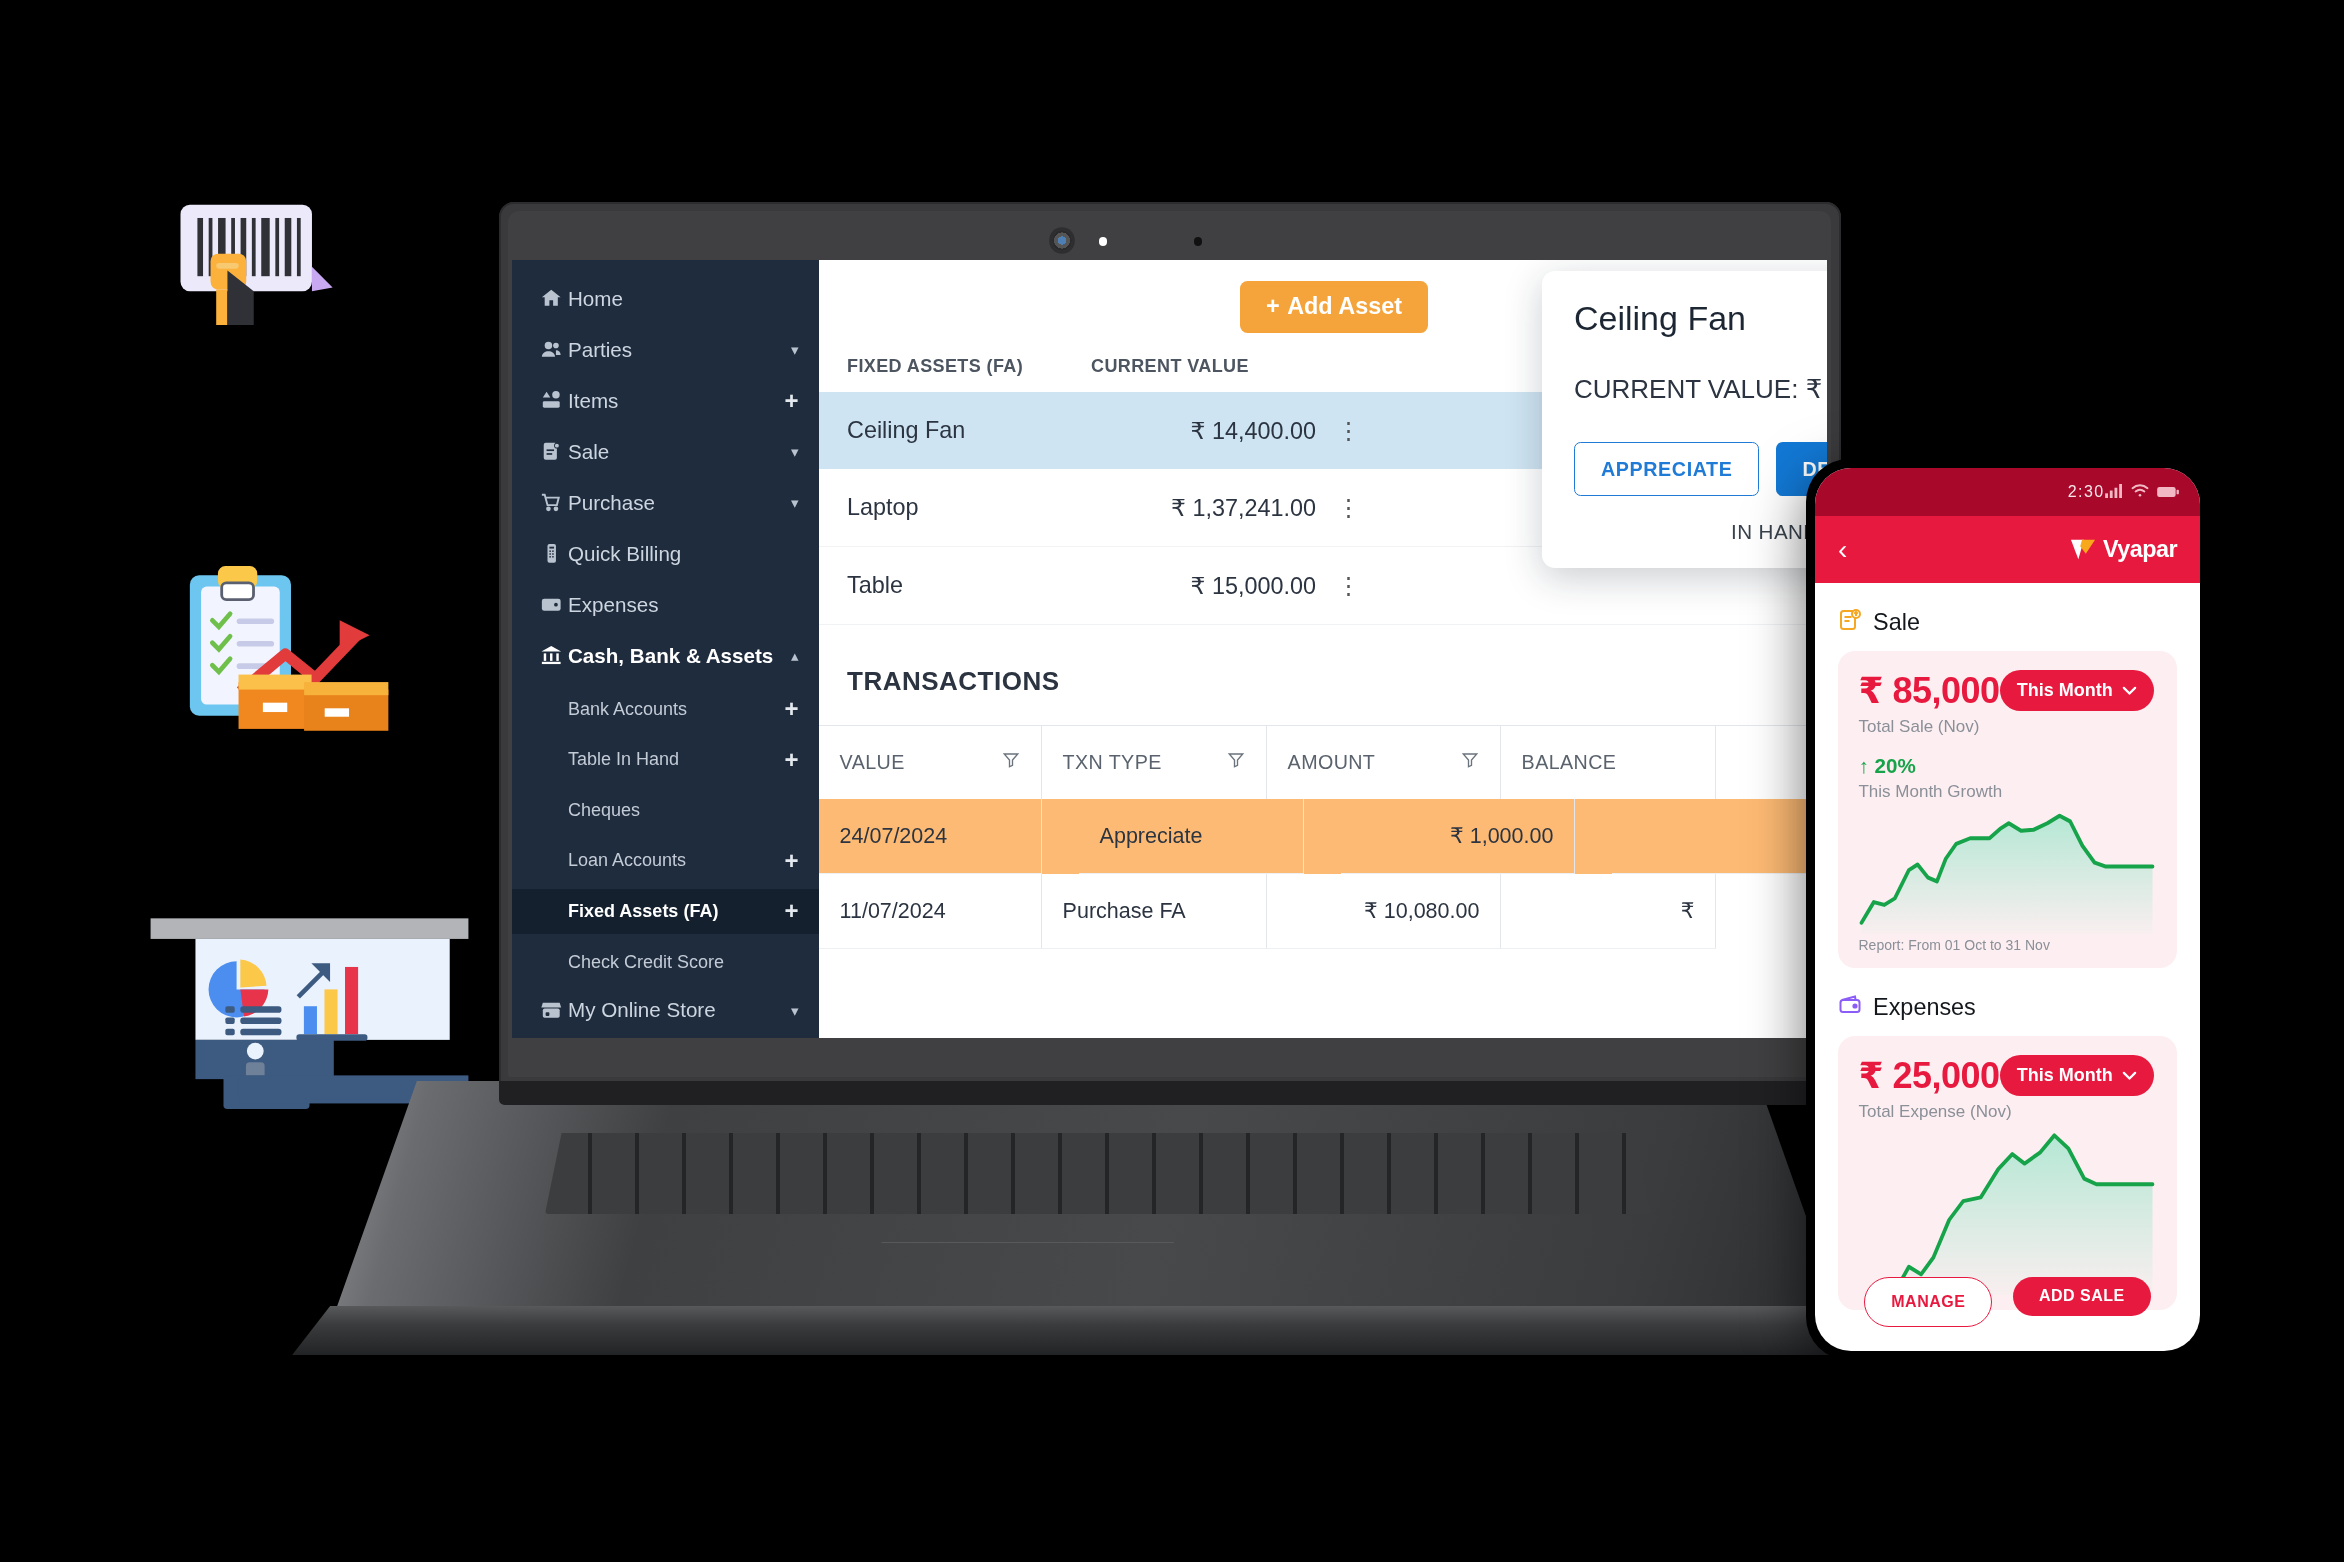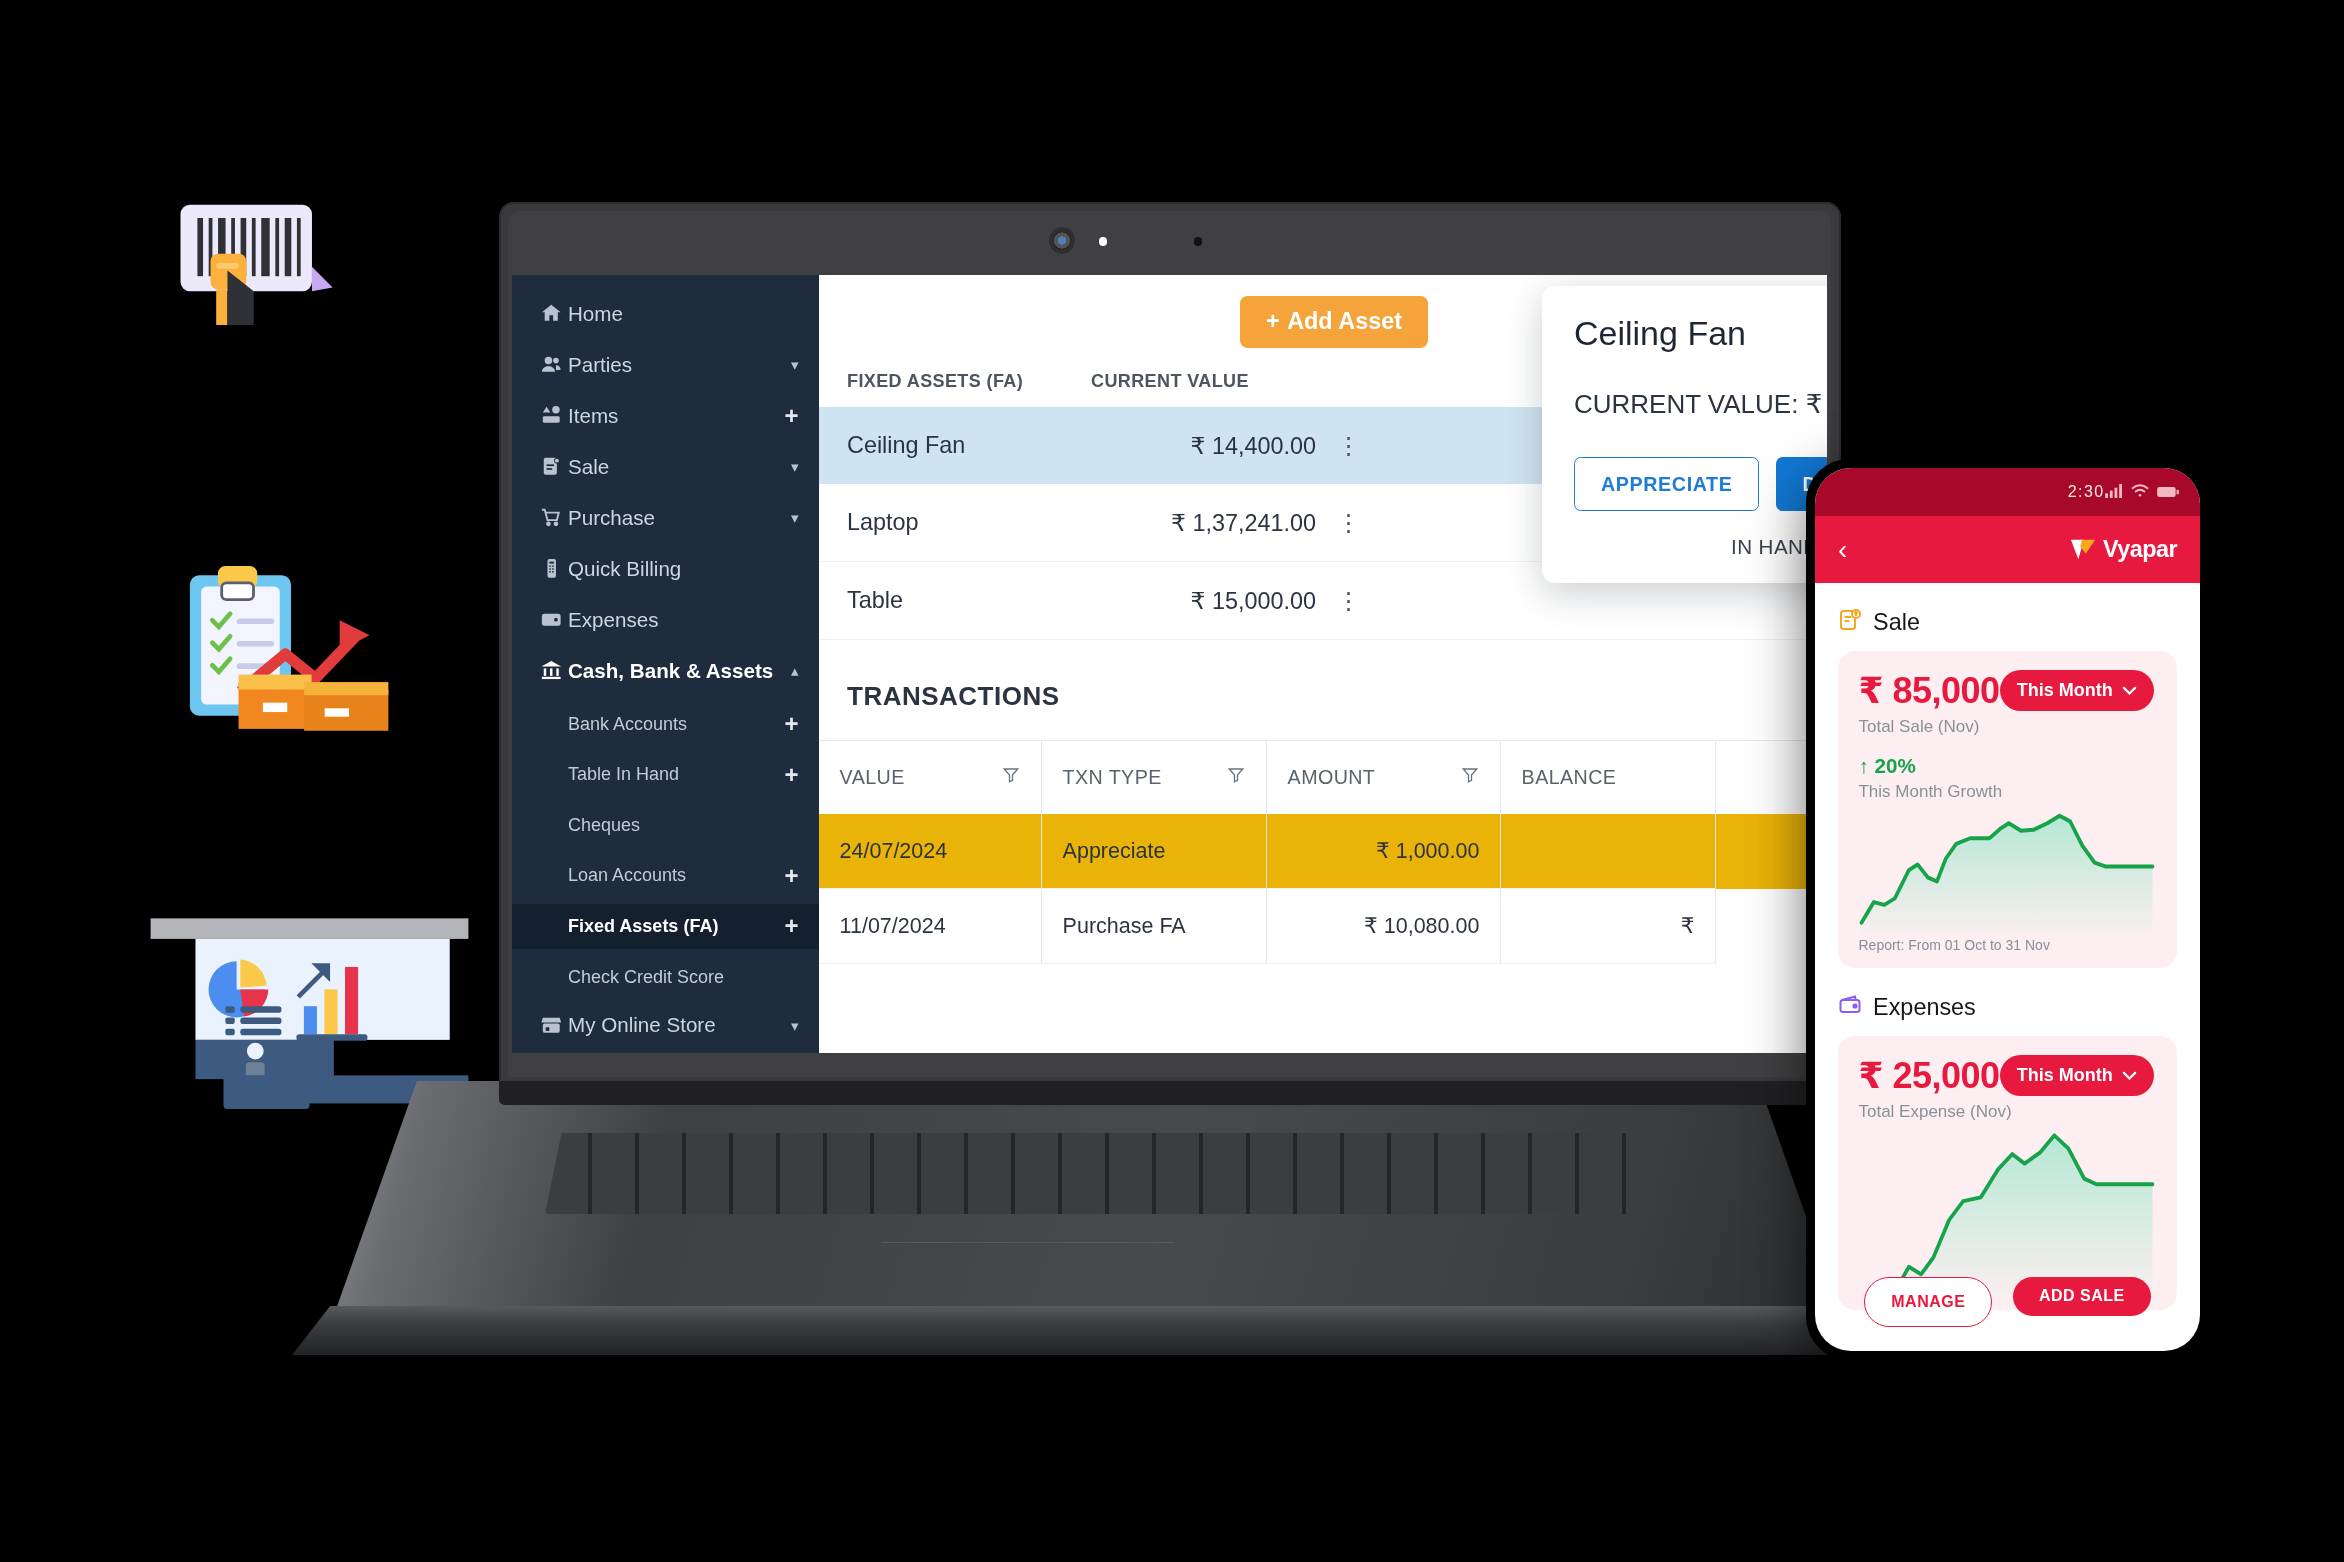--- a/index.html
+++ b/index.html
@@ -19,21 +19,21 @@
        box-shadow:0 0 0 1.9px #2c2c2e inset;}
   .lid-inner{position:absolute;left:174px;top:9.4px;width:1323px;height:866px;
        background:#404042;border-radius:11.2px 11.2px 2.8px 2.8px;}
   .bezel-top{position:absolute;left:0;top:0;width:100%;height:60px;}
   .cam{position:absolute;left:50%;top:19px;width:20.6px;height:20.6px;margin-left:-118px;
        border-radius:50%;background:radial-gradient(circle at 50% 50%,#4d7fb5 0 28%,#555 29% 55%,#2a2a2c 56% 100%);
        box-shadow:0 0 0 2.8px #2e2e30;}
   .led-w{position:absolute;left:50%;top:26px;margin-left:-71px;width:8.4px;height:8.4px;border-radius:50%;background:#fff;}
   .led-b{position:absolute;left:50%;top:26px;margin-left:+24px;width:8.4px;height:8.4px;border-radius:50%;background:#111;}
 
-  .screen{position:absolute;left:178px;top:73px;width:1315px;height:778px;
+  .screen{position:absolute;left:178px;top:58px;width:1315px;height:778px;
           background:#fff;overflow:hidden;}
 
   
   .sidebar{position:absolute;left:0;top:0;width:307px;height:100%;background:#1f2c3d;}
   .nav{padding-top:13px;}
   .nav-item{display:flex;align-items:center;height:51px;padding:0 20.6px 0 28px;color:#cdd6e0;
             font-size:20.6px;box-sizing:border-box;white-space:nowrap;}
   .nav-item .ico{width:28px;display:inline-flex;align-items:center;justify-content:flex-start;
                  color:#b9c3cf;flex:0 0 28px;}
   .nav-item .lbl{flex:1;}
@@ -62,21 +62,21 @@
   .arow .c2{width:225px;font-size:23.4px;color:#2b3440;text-align:right;}
   .arow .c3{width:66px;text-align:center;color:#555;font-size:24px;letter-spacing:0.9px;}
 
   .txn-title{padding:41px 28px 0;font-size:26px;color:#2b3440;font-weight:bold;letter-spacing:0.5px;}
 
   .txn-table{margin-top:28px;border-top:0.9px solid #e3e7eb;}
   .txn-head{display:flex;height:73px;align-items:center;color:#5a636d;font-size:19.7px;letter-spacing:0.4px;}
   .txn-head .th{display:flex;align-items:center;justify-content:space-between;
                 padding:0 20.6px;height:73px;box-sizing:border-box;border-right:0.9px solid #e3e7eb;}
   .txn-row{display:flex;height:75px;align-items:center;font-size:21.5px;color:#2b3440;}
-  .txn-row.sel{background:#eab308;}
+  .txn-row.sel{background:#fdba74;justify-content:space-between;}
   .txn-row .td{padding:0 20.6px;height:75px;display:flex;align-items:center;box-sizing:border-box;
                border-right:0.9px solid #e3e7eb;border-bottom:0.9px solid #eef1f4;}
   .w-date{width:223px;} .w-type{width:225px;} .w-amt{width:234px;} .w-bal{width:215px;}
   .td.right{justify-content:flex-end;}
 
   
   .detail-card{position:absolute;left:723px;top:11.2px;width:422px;background:#fff;
                border-radius:13px;box-shadow:0 9.4px 37px rgba(20,30,45,.22);
                padding:28px 32px 24px;box-sizing:border-box;}
   .detail-title{font-size:34px;color:#1d2733;margin-bottom:36px;}

